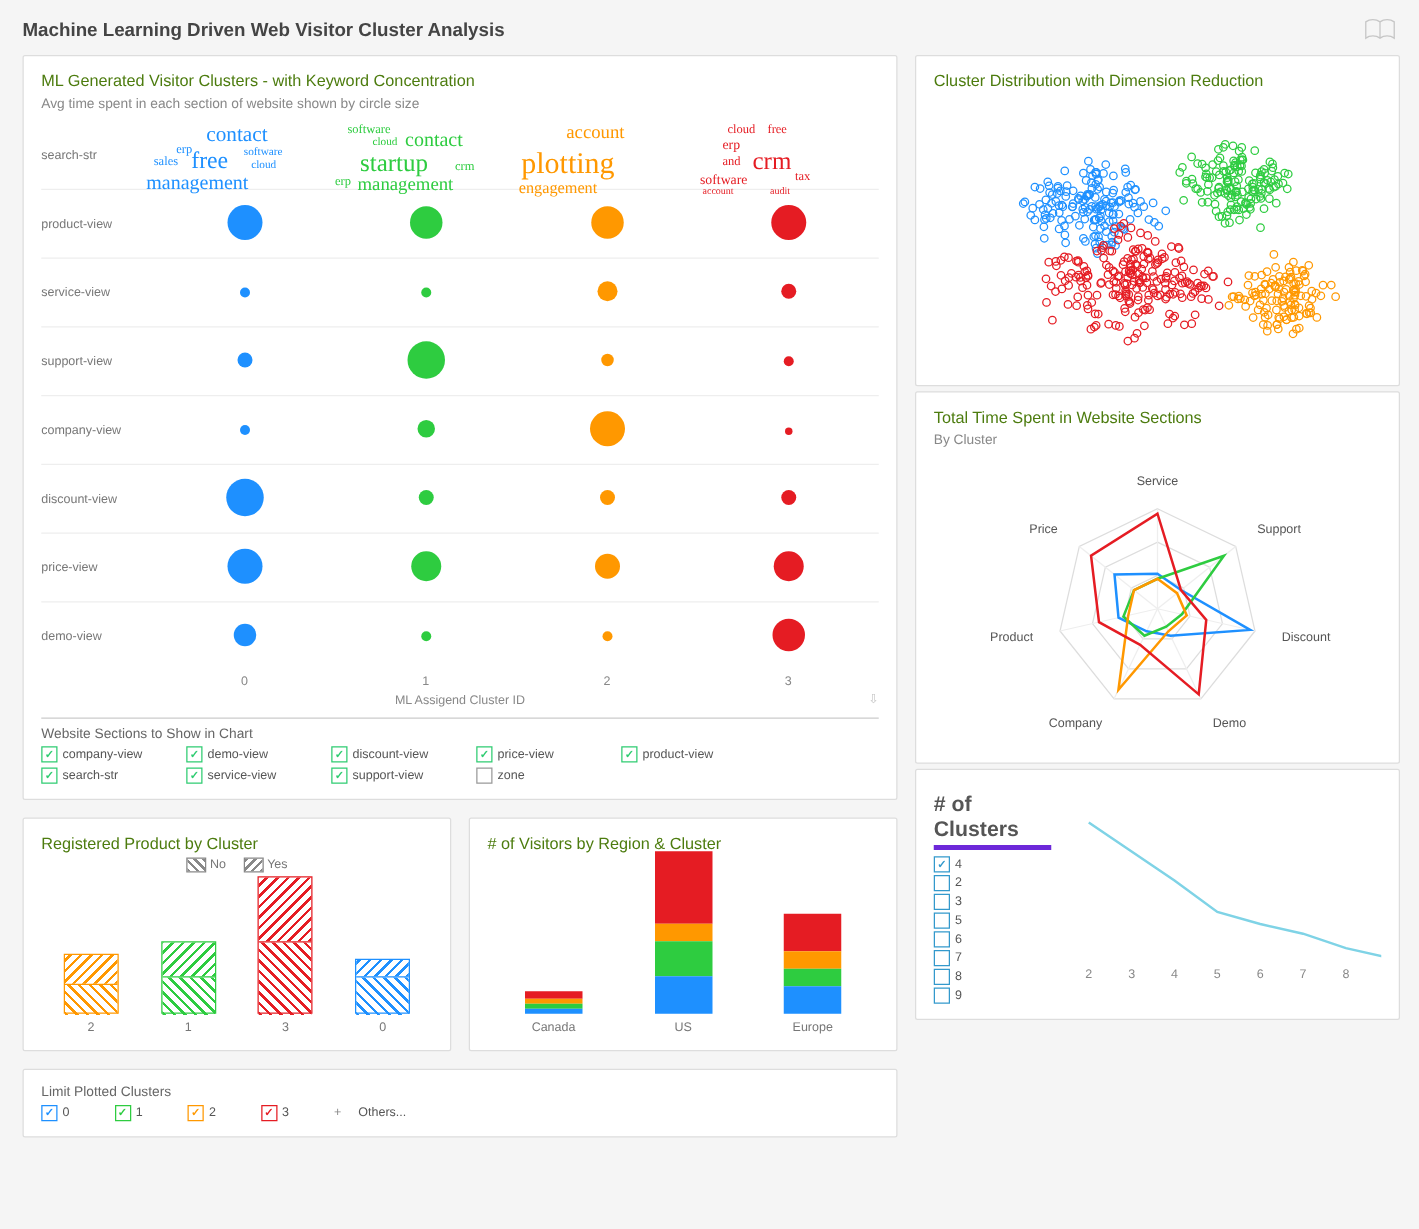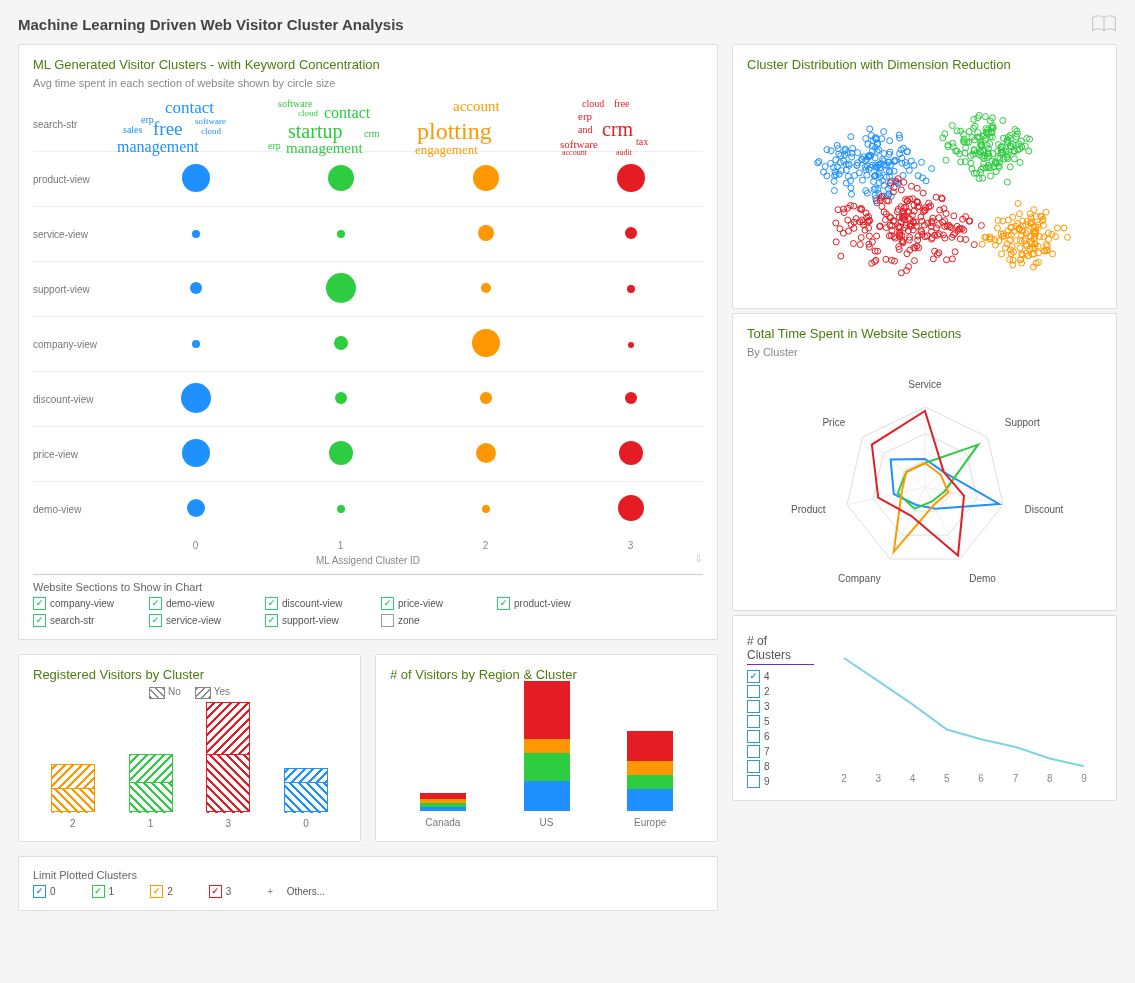--- a/index.html
+++ b/index.html
@@ -53,21 +53,21 @@
   .radar-wrap{display:flex;justify-content:center;padding:6px 0}
   .radar-label{font-size:10px;fill:#555}
   
   .scatter-wrap{display:flex;justify-content:center}
   
   .elbow-wrap{display:flex;gap:10px;margin-top:6px}
   .elbow-list{display:flex;flex-direction:column;gap:2px;font-size:10px;color:#555}
   .elbow-list .ck{width:auto}
   .elbow-list .ckb{border-color:#39c}
   .elbow-list .ckb.off{border-color:#39c}
-  .elbow-head{font-size:12px;font-weight:normal;color:#555;border-bottom:1px solid #6d28d9;padding-bottom:2px;margin-bottom:3px}
+  .elbow-head{font-size:17px;font-weight:bold;color:#555;border-bottom:4px solid #6d28d9;padding-bottom:2px;margin-bottom:3px}
   svg text{font-family:Arial}
 </style>
 </head>
 <body>
 <div class="page">
 
 <div class="page-title">
   <span>Machine Learning Driven Web Visitor Cluster Analysis</span>
   <svg class="book-icon" viewBox="0 0 32 24">
         <path fill="none" stroke="#999" stroke-width="1.3" d="M2 4 C6 1 12 1 16 4 C20 1 26 1 30 4 V20 C26 17 20 17 16 20 C12 17 6 17 2 20 Z M16 4 V20"></path>
@@ -221,21 +221,21 @@
             </div>
             <div class="ck">
               <span class="ckb off"></span>
               <span>zone</span>
             </div>
           </div>
     </div>
 
     <div class="row-h">
       <div class="panel" style="flex:1">
-        <div class="panel-title">Registered Visitors by Cluster</div>
+        <div class="panel-title">Registered Product by Cluster</div>
         <div class="leg">
           <span><span class="legbox" style="background:repeating-linear-gradient(45deg,#888 0 2px,transparent 2px 5px)"></span><span>No</span></span>
           <span><span class="legbox" style="background:repeating-linear-gradient(-45deg,#888 0 2px,transparent 2px 5px)"></span><span>Yes</span></span>
         </div>
         <div class="hatch" id="reg-bars">
               <div class="barcol">
                 <div class="hb" style="border-color: rgb(255, 152, 0); height: 48px;">
                   <div class="hseg" style="height:24px;background:repeating-linear-gradient(-45deg,#ff9800 0 2px,transparent 2px 6px);border-bottom:1.5px solid #ff9800"></div>
                   <div class="hseg" style="height:24px;background:repeating-linear-gradient(45deg,#ff9800 0 2px,transparent 2px 6px)"></div>
                 </div>

